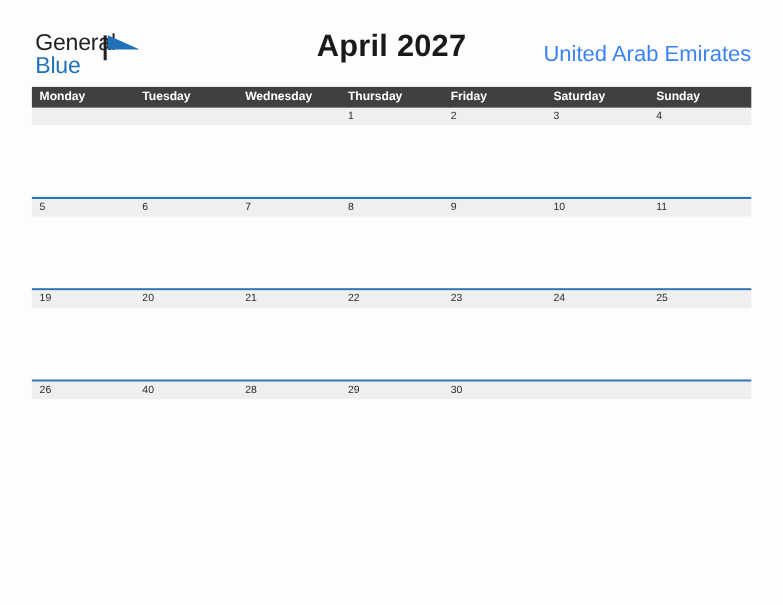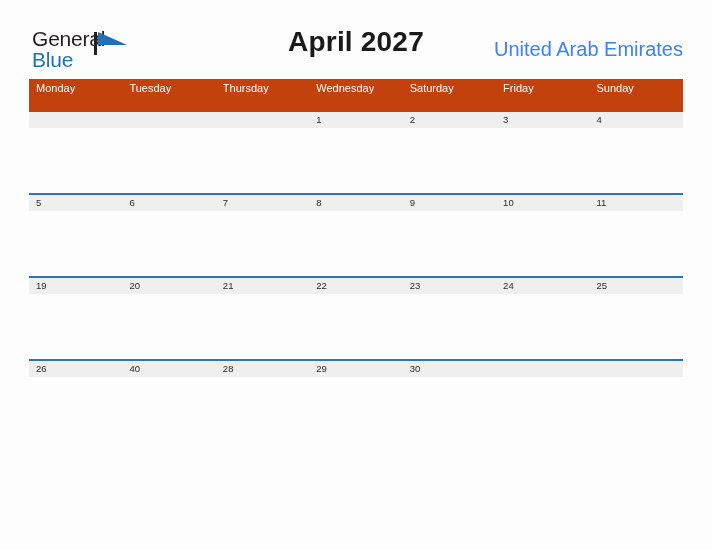--- a/index.html
+++ b/index.html
@@ -75,22 +75,23 @@
   
   .calendar {
     position: absolute;
     left: 29px;
     top: 79px;
     width: 654px;
   }
 
   .weekday-row {
     display: flex;
-    background: #c2410c;
-    height: 33px;
+    background: #404040;
+    height: 19px;
+    font-weight: bold;
   }
   .weekday-cell {
     flex: 1 1 0;
     color: #ffffff;
     font-size: 11px;
     line-height: 19px;
     padding-left: 7px;
     box-sizing: border-box;
     white-space: nowrap;
   }
@@ -146,24 +147,24 @@
 
   <div class="cal-locale">United Arab Emirates</div>
 
 </div>
 
 <div class="calendar">
 
   <div class="weekday-row">
     <div class="weekday-cell">Monday</div>
     <div class="weekday-cell">Tuesday</div>
+    <div class="weekday-cell">Wednesday</div>
     <div class="weekday-cell">Thursday</div>
-    <div class="weekday-cell">Wednesday</div>
+    <div class="weekday-cell">Friday</div>
     <div class="weekday-cell">Saturday</div>
-    <div class="weekday-cell">Friday</div>
     <div class="weekday-cell">Sunday</div>
   </div>
 
   <div class="week-row">
     <div class="date-band">
       <div class="date-cell"></div>
       <div class="date-cell"></div>
       <div class="date-cell"></div>
       <div class="date-cell">1</div>
       <div class="date-cell">2</div>

